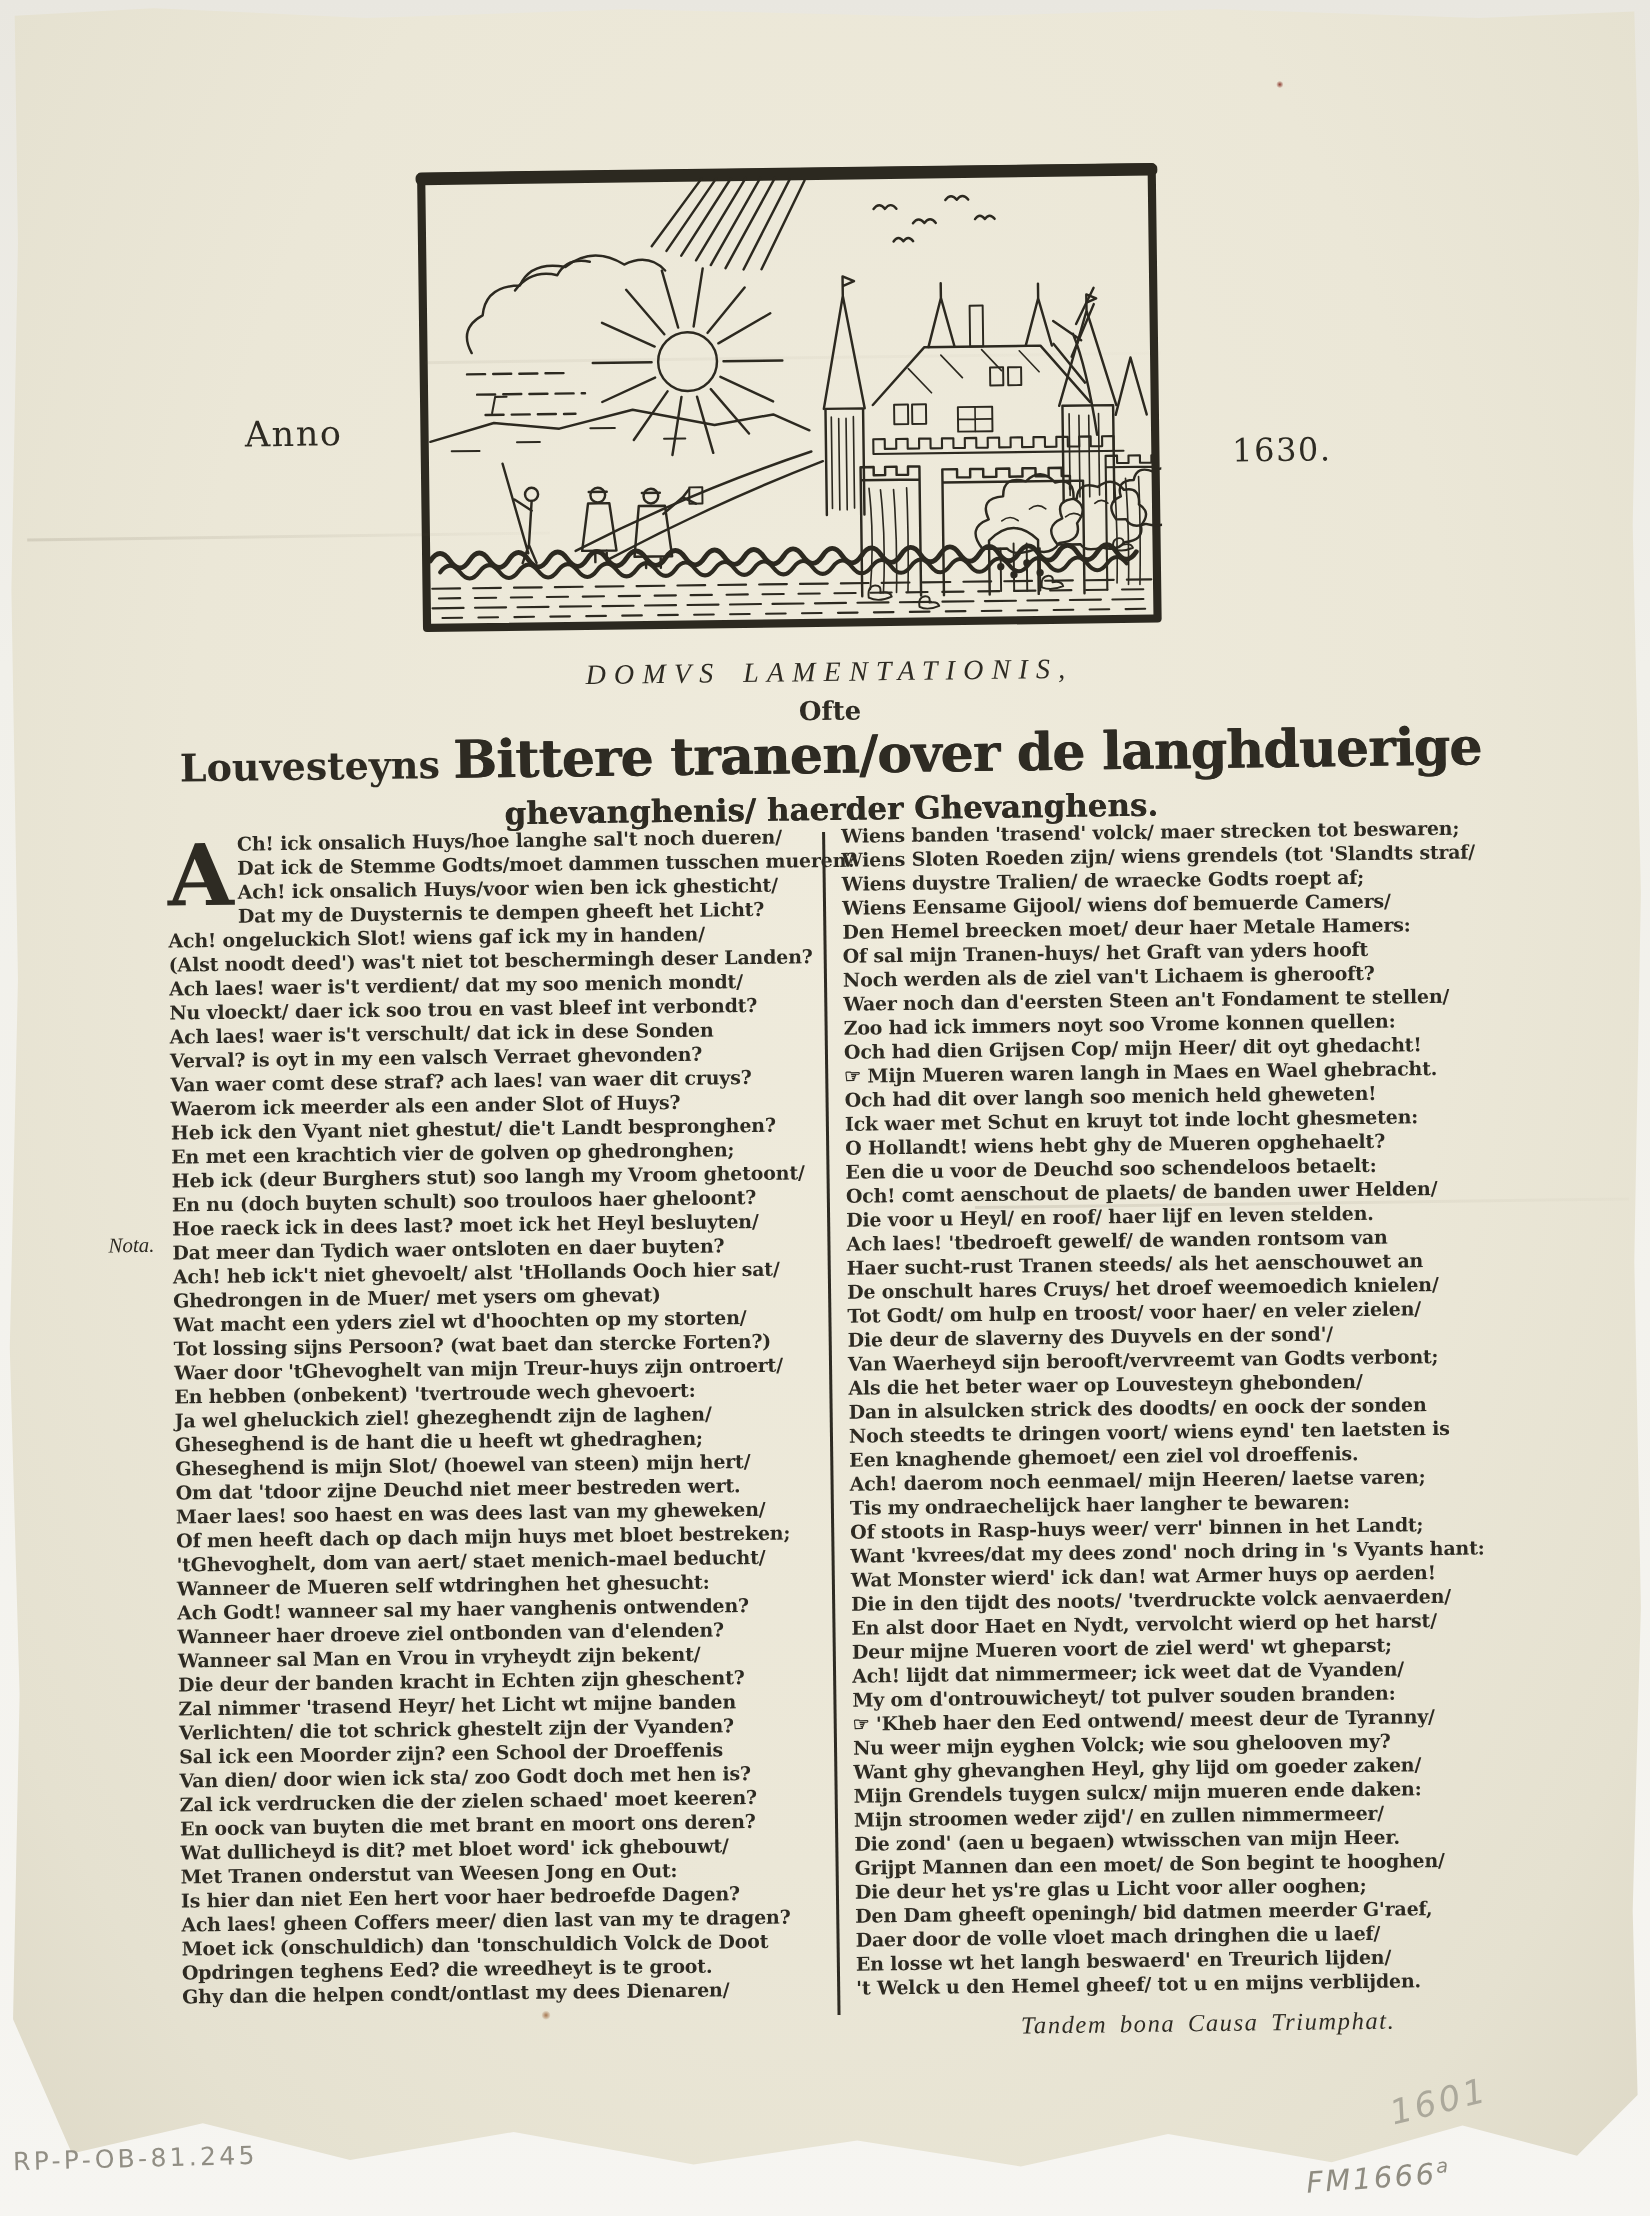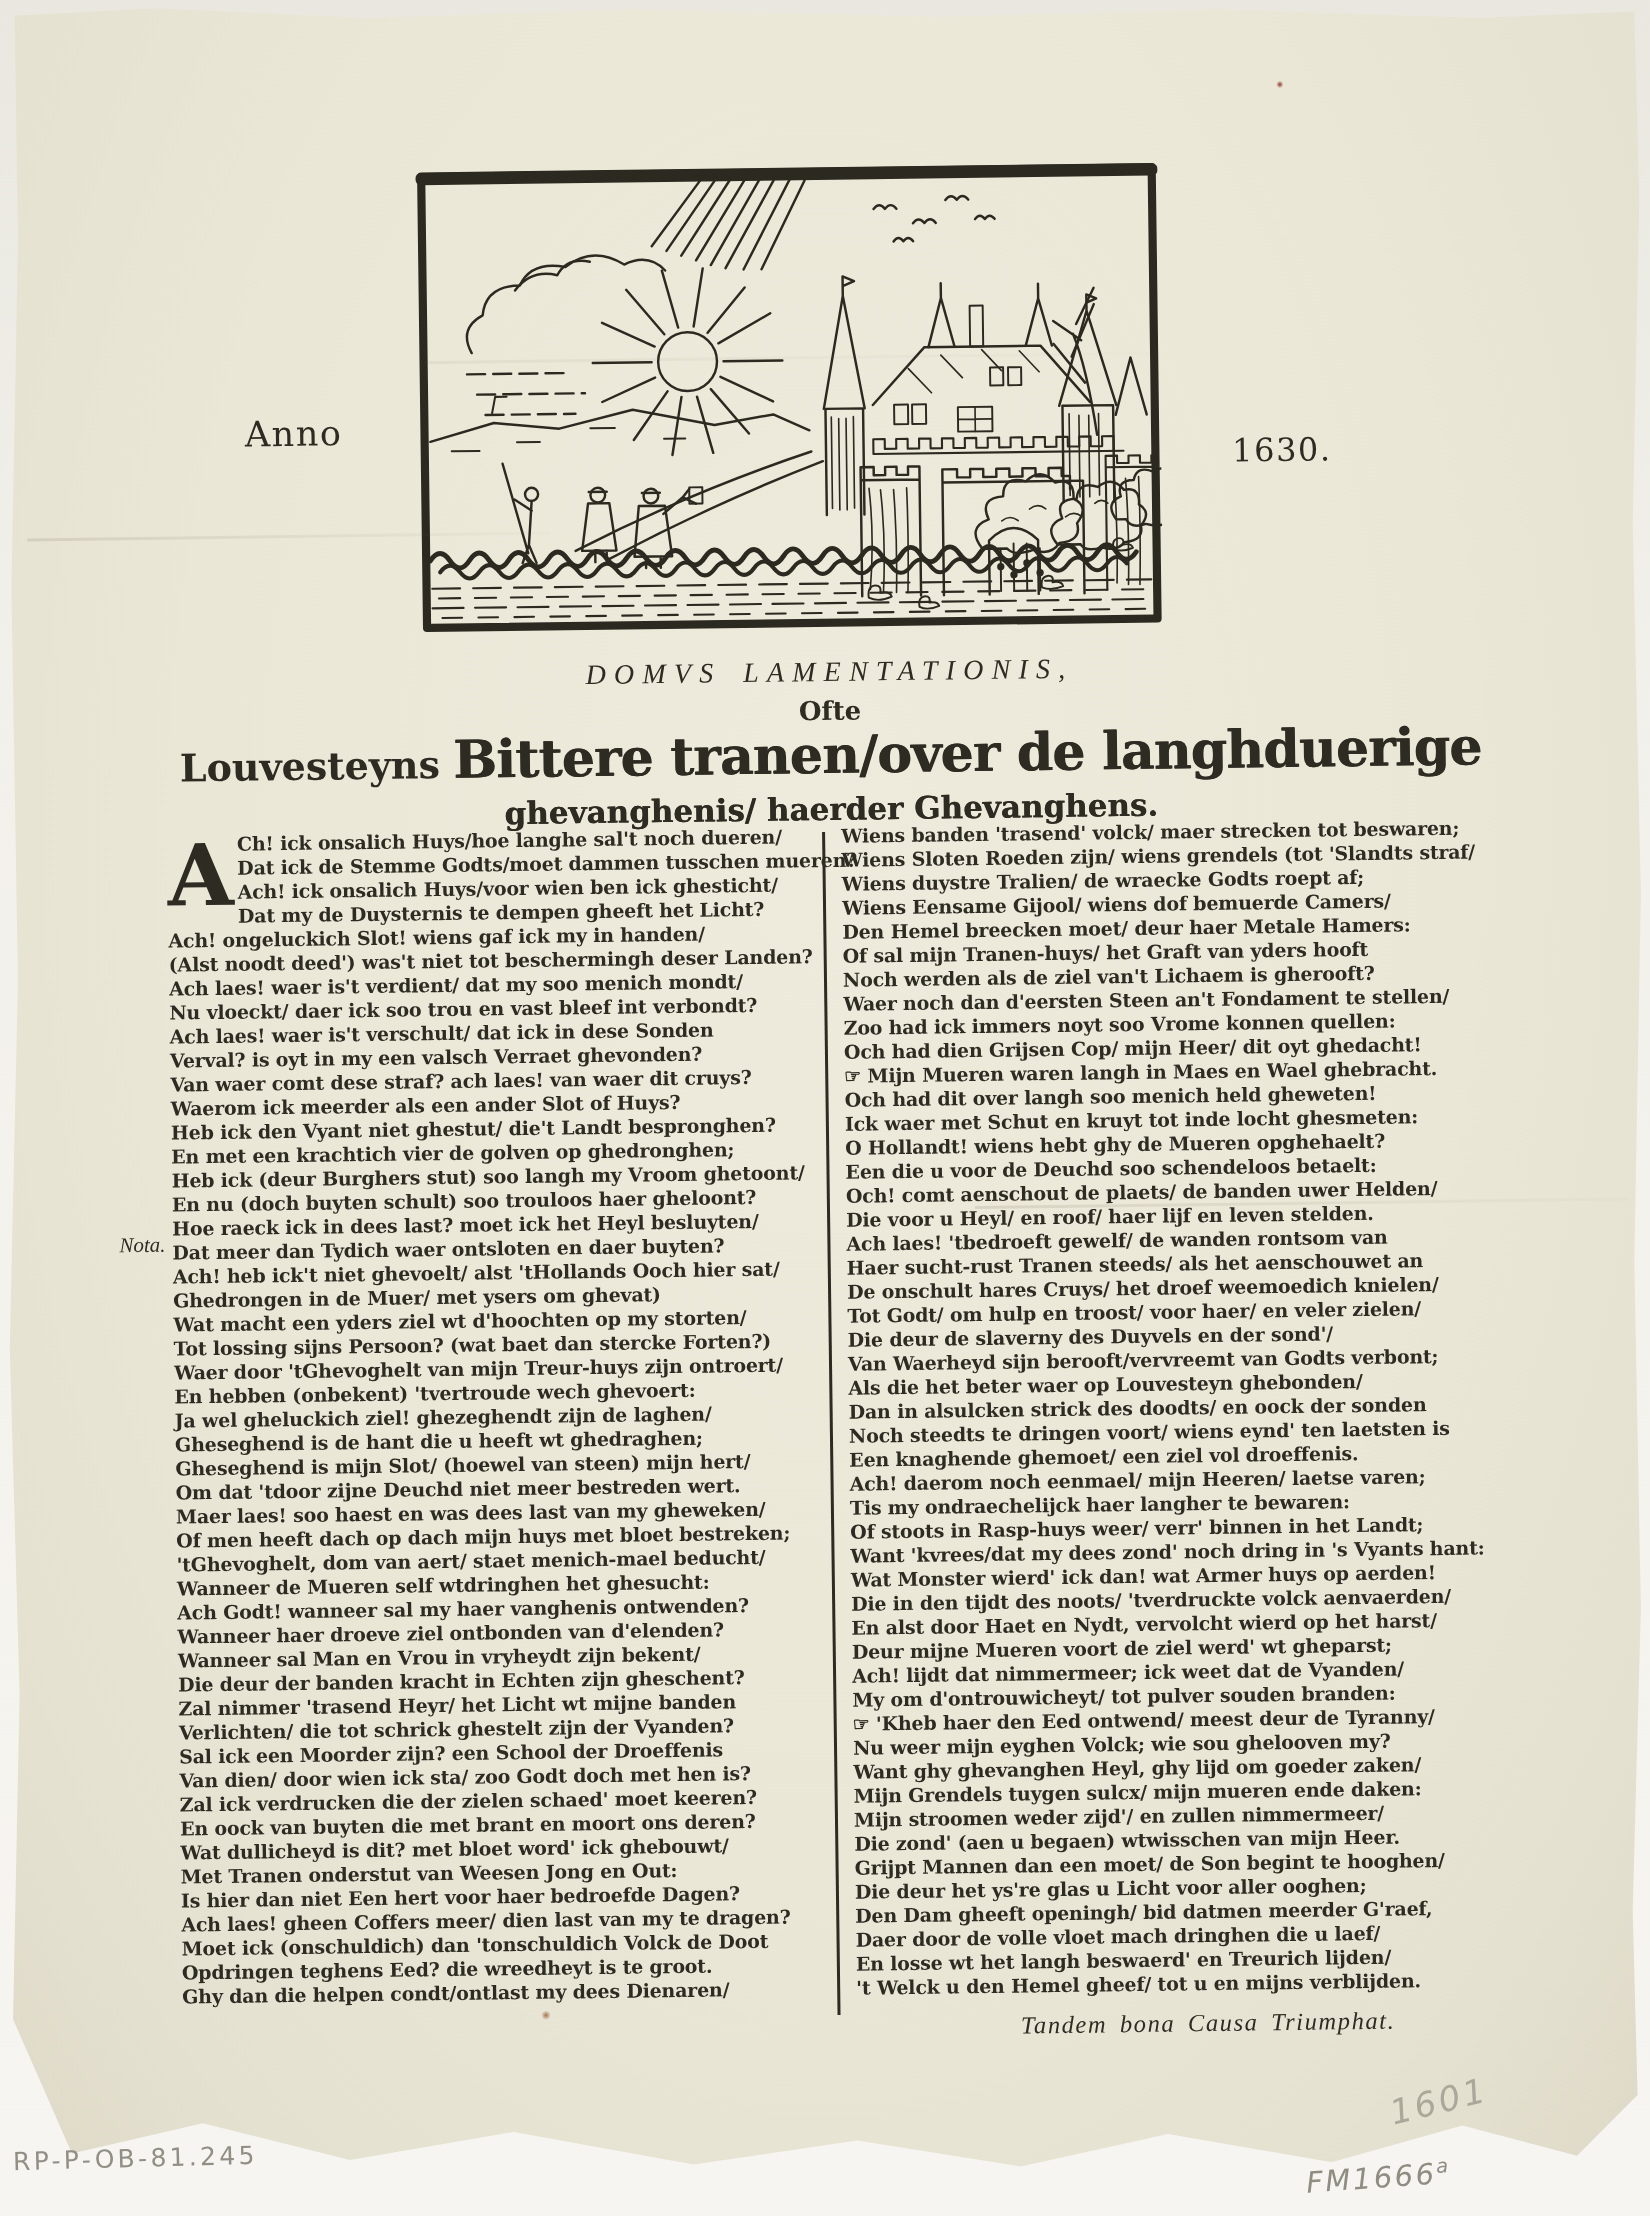--- a/index.html
+++ b/index.html
@@ -36,21 +36,21 @@
   .t-main .big{font-size:52px;font-weight:bold;letter-spacing:-0.8px;text-shadow:0.7px 0 0 #2e2b23;}
   .t-sub{position:absolute;left:0;width:1651px;top:786px;text-align:center;
     font-weight:bold;font-size:31px;text-shadow:0.4px 0 0 #2e2b23;}
 
   .col{position:absolute;top:819px;font-weight:bold;font-size:19px;line-height:24px;letter-spacing:-0.2px;}
   .col-left{left:161px;width:650px;}
   .col-right{left:835px;width:703px;}
   .verse-line{white-space:nowrap;}
   .dropcap{float:left;font-size:85px;line-height:83px;font-weight:bold;width:60px;margin:1.6px 9.8px 0 0;text-align:center;}
   .divider{position:absolute;left:816px;top:827px;width:2.5px;height:1183px;background:#2e2b23;}
-  .nota{position:absolute;left:108px;top:1219px;font:italic 21px "Liberation Serif",serif;text-align:right;}
+  .nota{position:absolute;left:97px;top:1219px;font:italic 21px "Liberation Serif",serif;text-align:right;}
   .colophon{position:absolute;left:835px;width:703px;top:2009px;text-align:center;
     font:italic 24.5px "Liberation Serif",serif;letter-spacing:1.6px;word-spacing:4.9px;}
 
   .hw{position:absolute;color:#918e84;font-family:"DejaVu Sans",sans-serif;}
   .hw-rp{left:13px;top:2144px;font-size:25px;letter-spacing:3.3px;transform:rotate(-1.5deg);}
   .hw-1601{left:1389px;top:2081px;font-style:italic;font-size:34px;color:#aba89b;transform:rotate(-14deg);letter-spacing:3.3px;}
   .hw-fm{left:1306px;top:2159px;font-style:italic;font-size:29px;color:#8f8c81;transform:rotate(-4deg);letter-spacing:2.5px;}
   .hw-fm sup{font-size:19.6px;}
 </style>
 </head>

